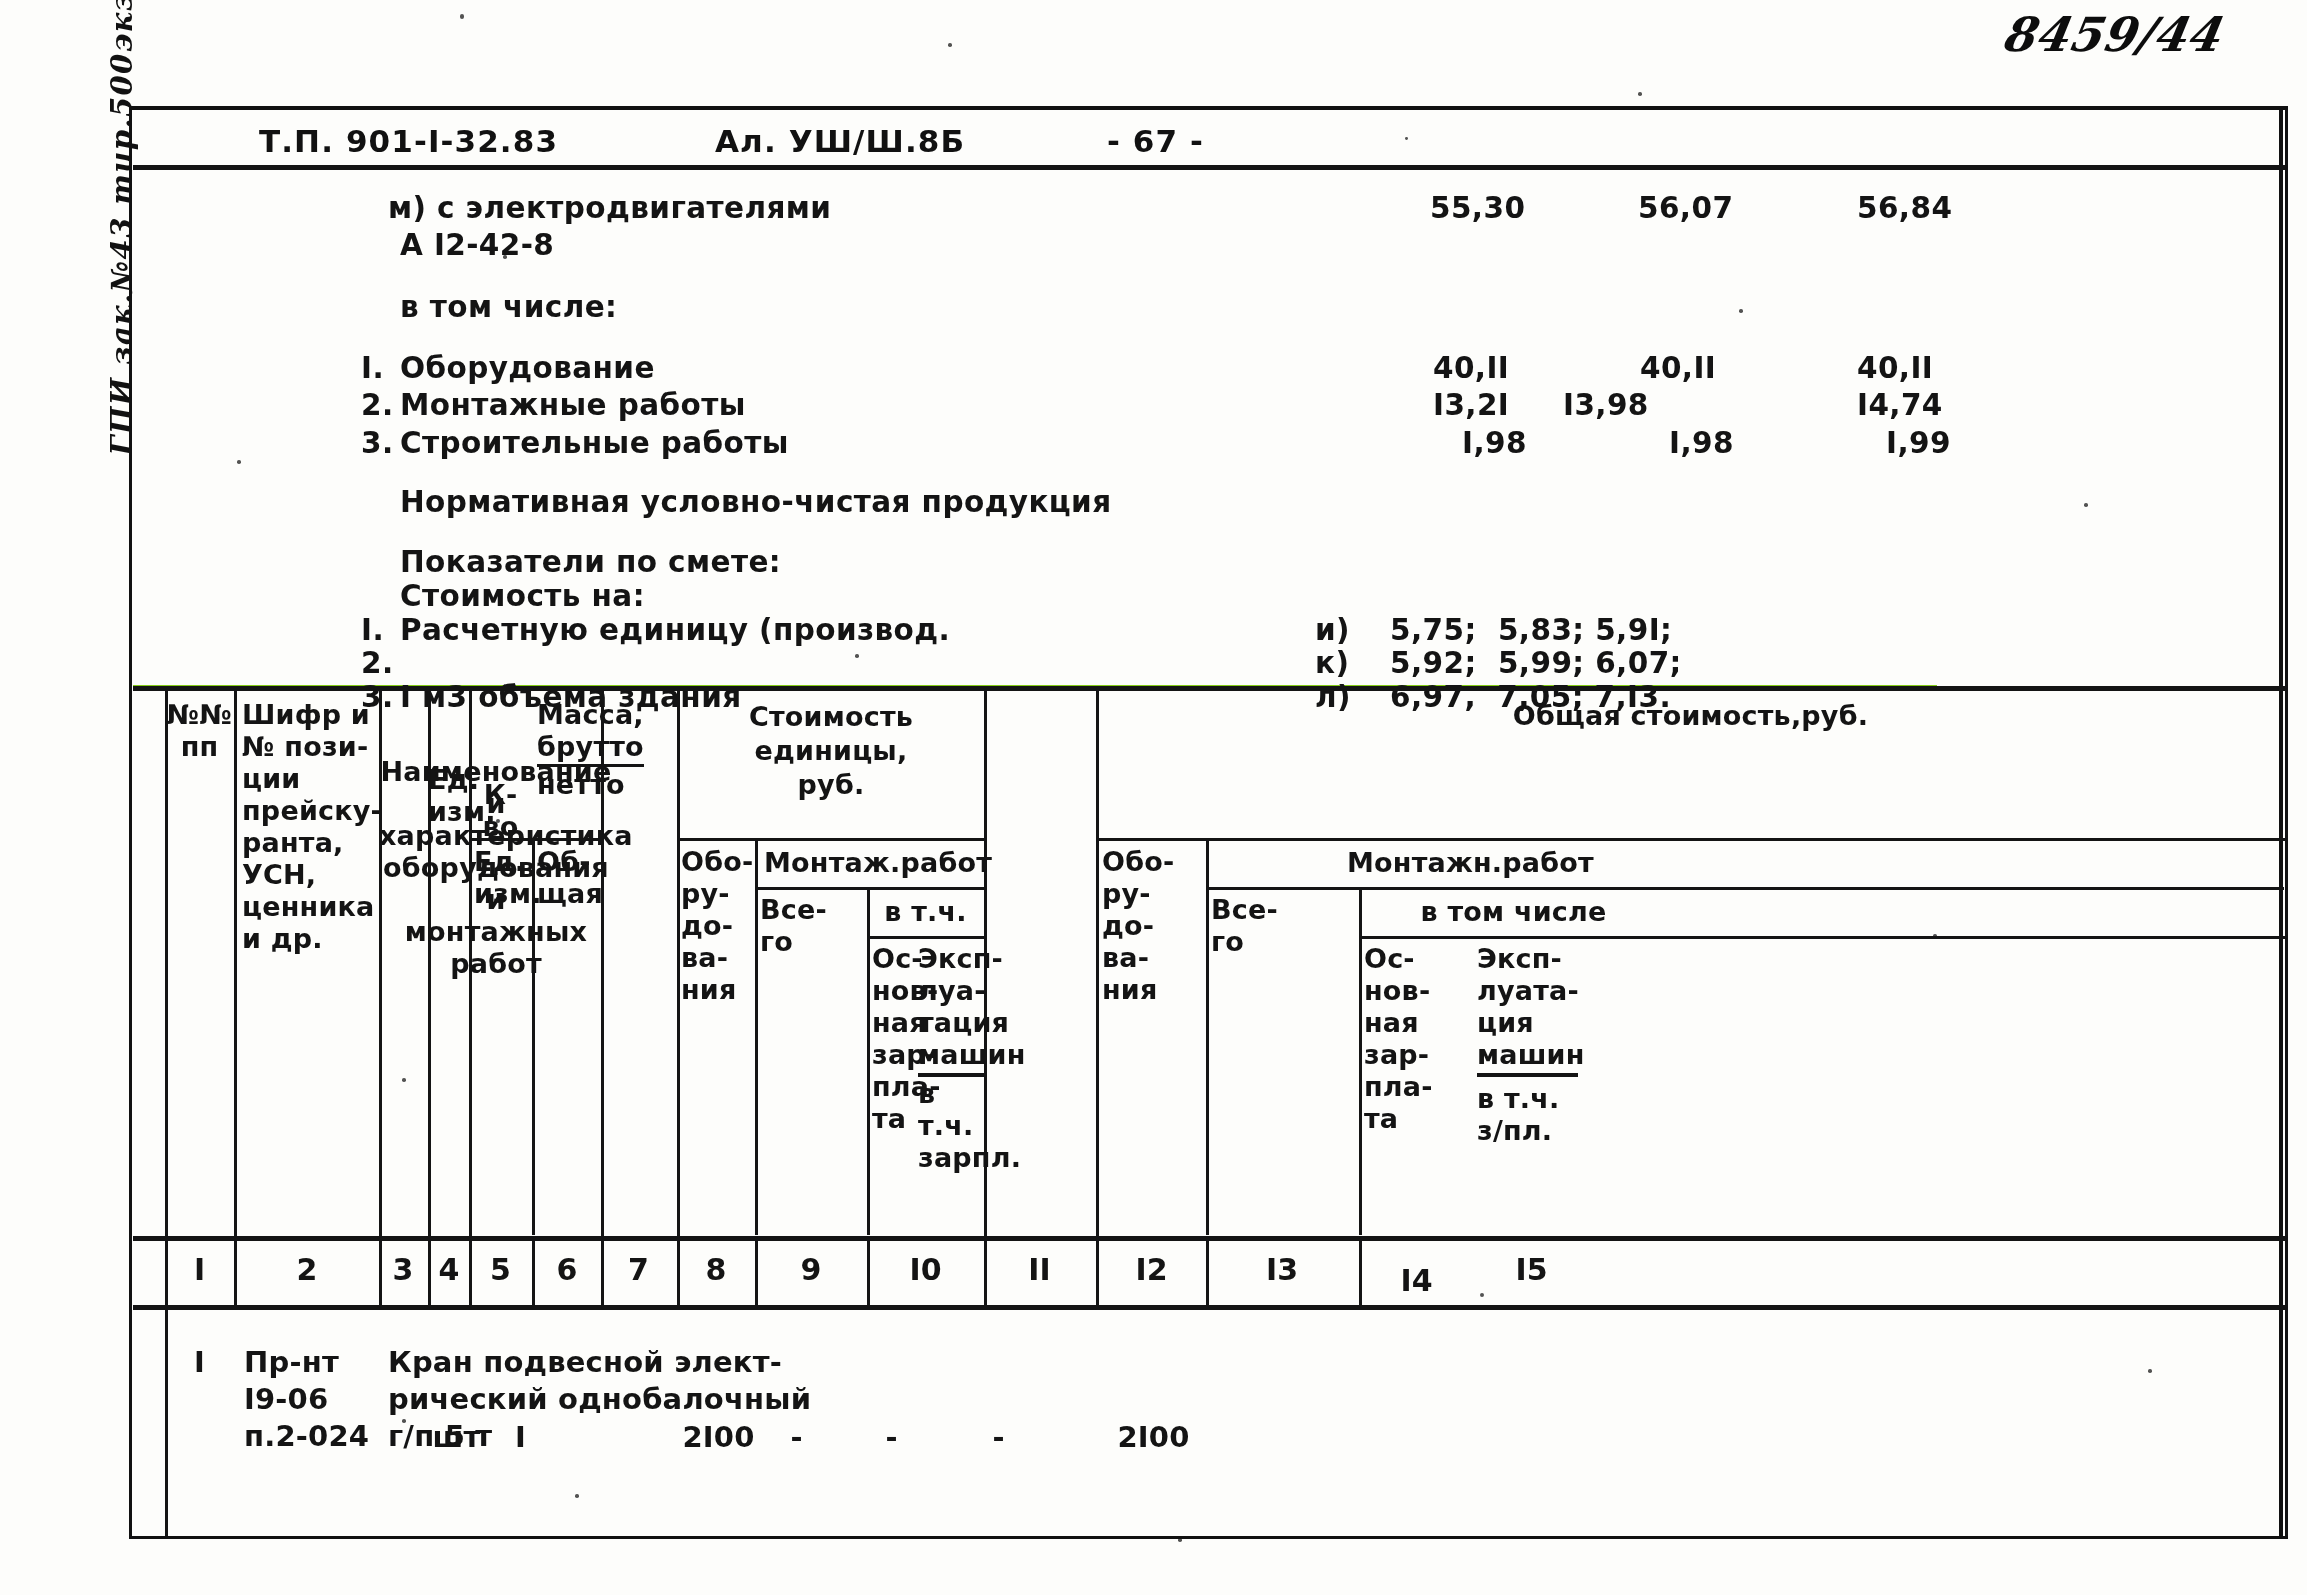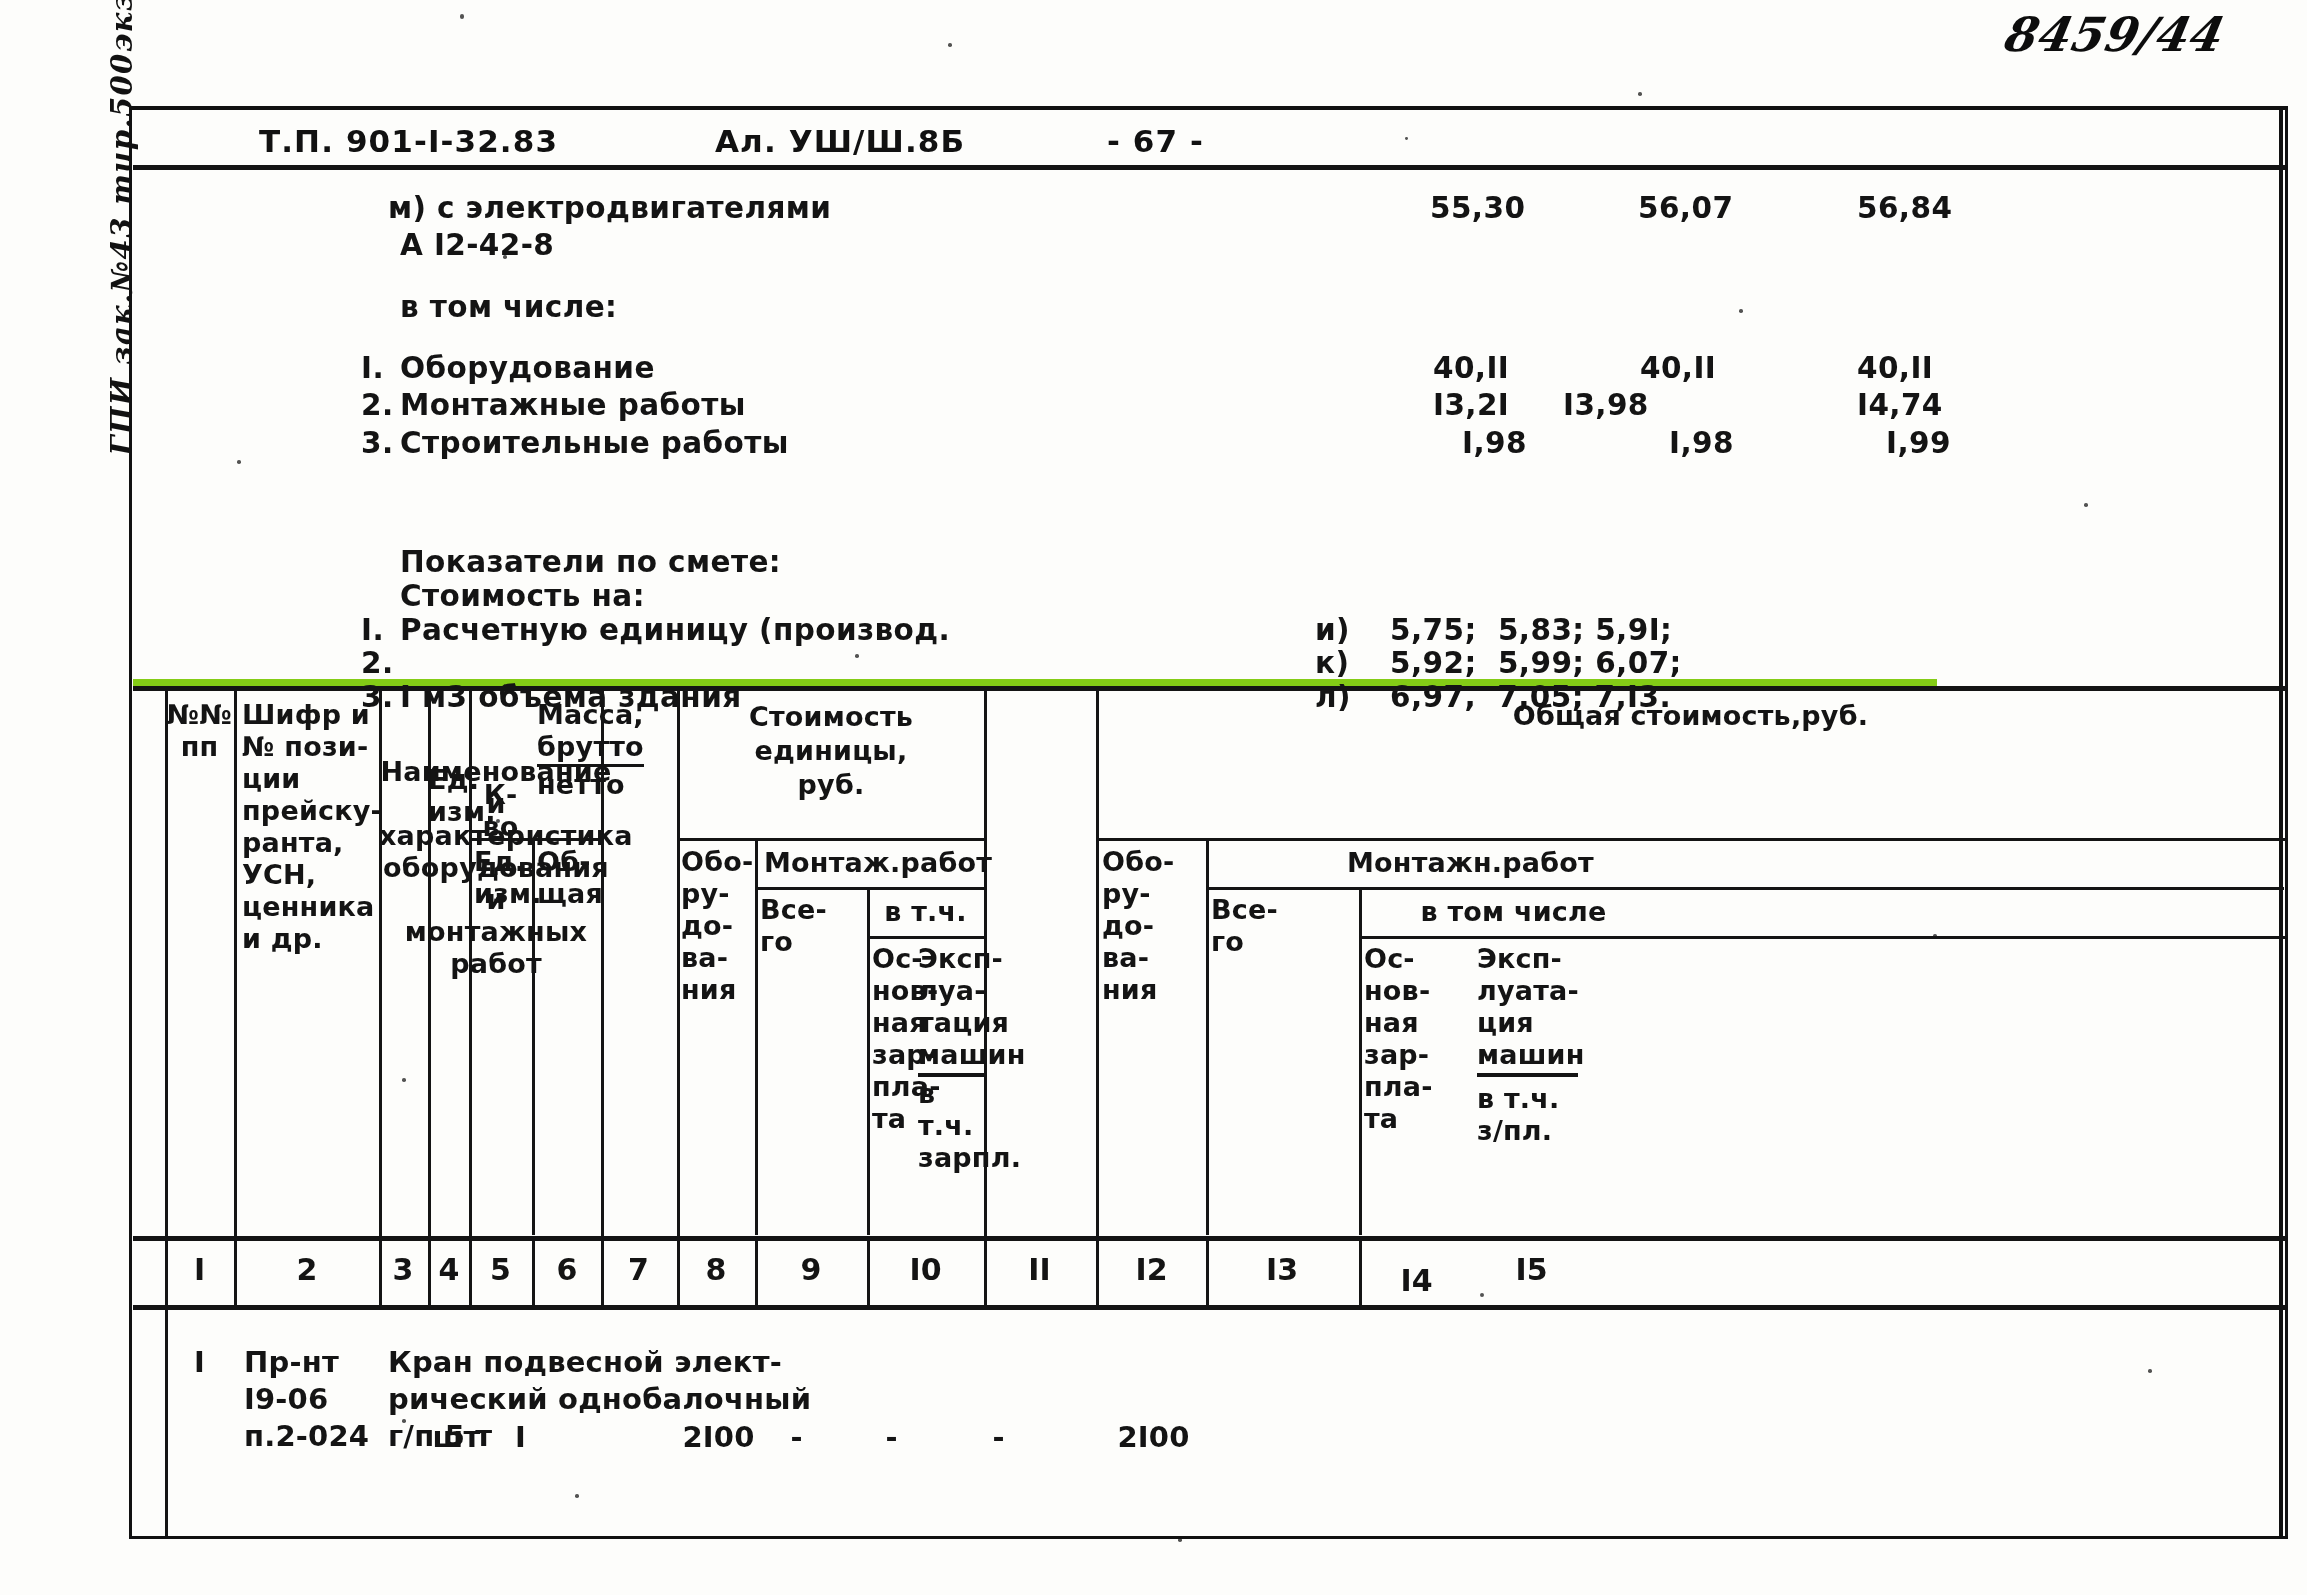--- a/index.html
+++ b/index.html
@@ -100,21 +100,21 @@
   #head-album { left: 582px; }
   #head-page { left: 974px; }
 
   
   #upper-block {
     position: absolute;
     left: 133px;
     top: 175px;
     width: 1804px;
     height: 512px;
-    border-bottom: 8px solid #84cc16;
+    border-bottom: 2px solid #84cc16;
     box-sizing: border-box;
   }
   .ub-line {
     position: absolute;
     font-family: "DejaVu Sans", sans-serif;
     font-weight: bold;
     font-size: 29.5px;
     letter-spacing: 0.4px;
     color: #141414;
     white-space: pre;
@@ -243,20 +243,21 @@
     <div class="ub-num" style="left:1300px;top:213px;">I3,2I</div>
     <div class="ub-num" style="left:1430px;top:213px;">I3,98</div>
     <div class="ub-num" style="left:1724px;top:213px;">I4,74</div>
 
     <div class="ub-line" style="left:228px;top:251px;">3.</div>
     <div class="ub-line" style="left:267px;top:251px;">Строительные работы</div>
     <div class="ub-num" style="left:1329px;top:251px;">I,98</div>
     <div class="ub-num" style="left:1536px;top:251px;">I,98</div>
     <div class="ub-num" style="left:1753px;top:251px;">I,99</div>
 
+    <div class="ub-line" style="left:267px;top:310px;">Нормативная условно-чистая продукция</div>
 
     <div class="ub-line" style="left:267px;top:370px;">Показатели по смете:</div>
     <div class="ub-line" style="left:267px;top:404px;">Стоимость на:</div>
 
     <div class="ub-line" style="left:228px;top:438px;">I.</div>
     <div class="ub-line" style="left:267px;top:438px;">Расчетную единицу (производ.</div>
     <div class="ub-line" style="left:1182px;top:438px;">и)</div>
     <div class="ub-num" style="left:1257px;top:438px;">5,75;  5,83; 5,9I;</div>
 
     <div class="ub-line" style="left:228px;top:471px;">2.</div>

